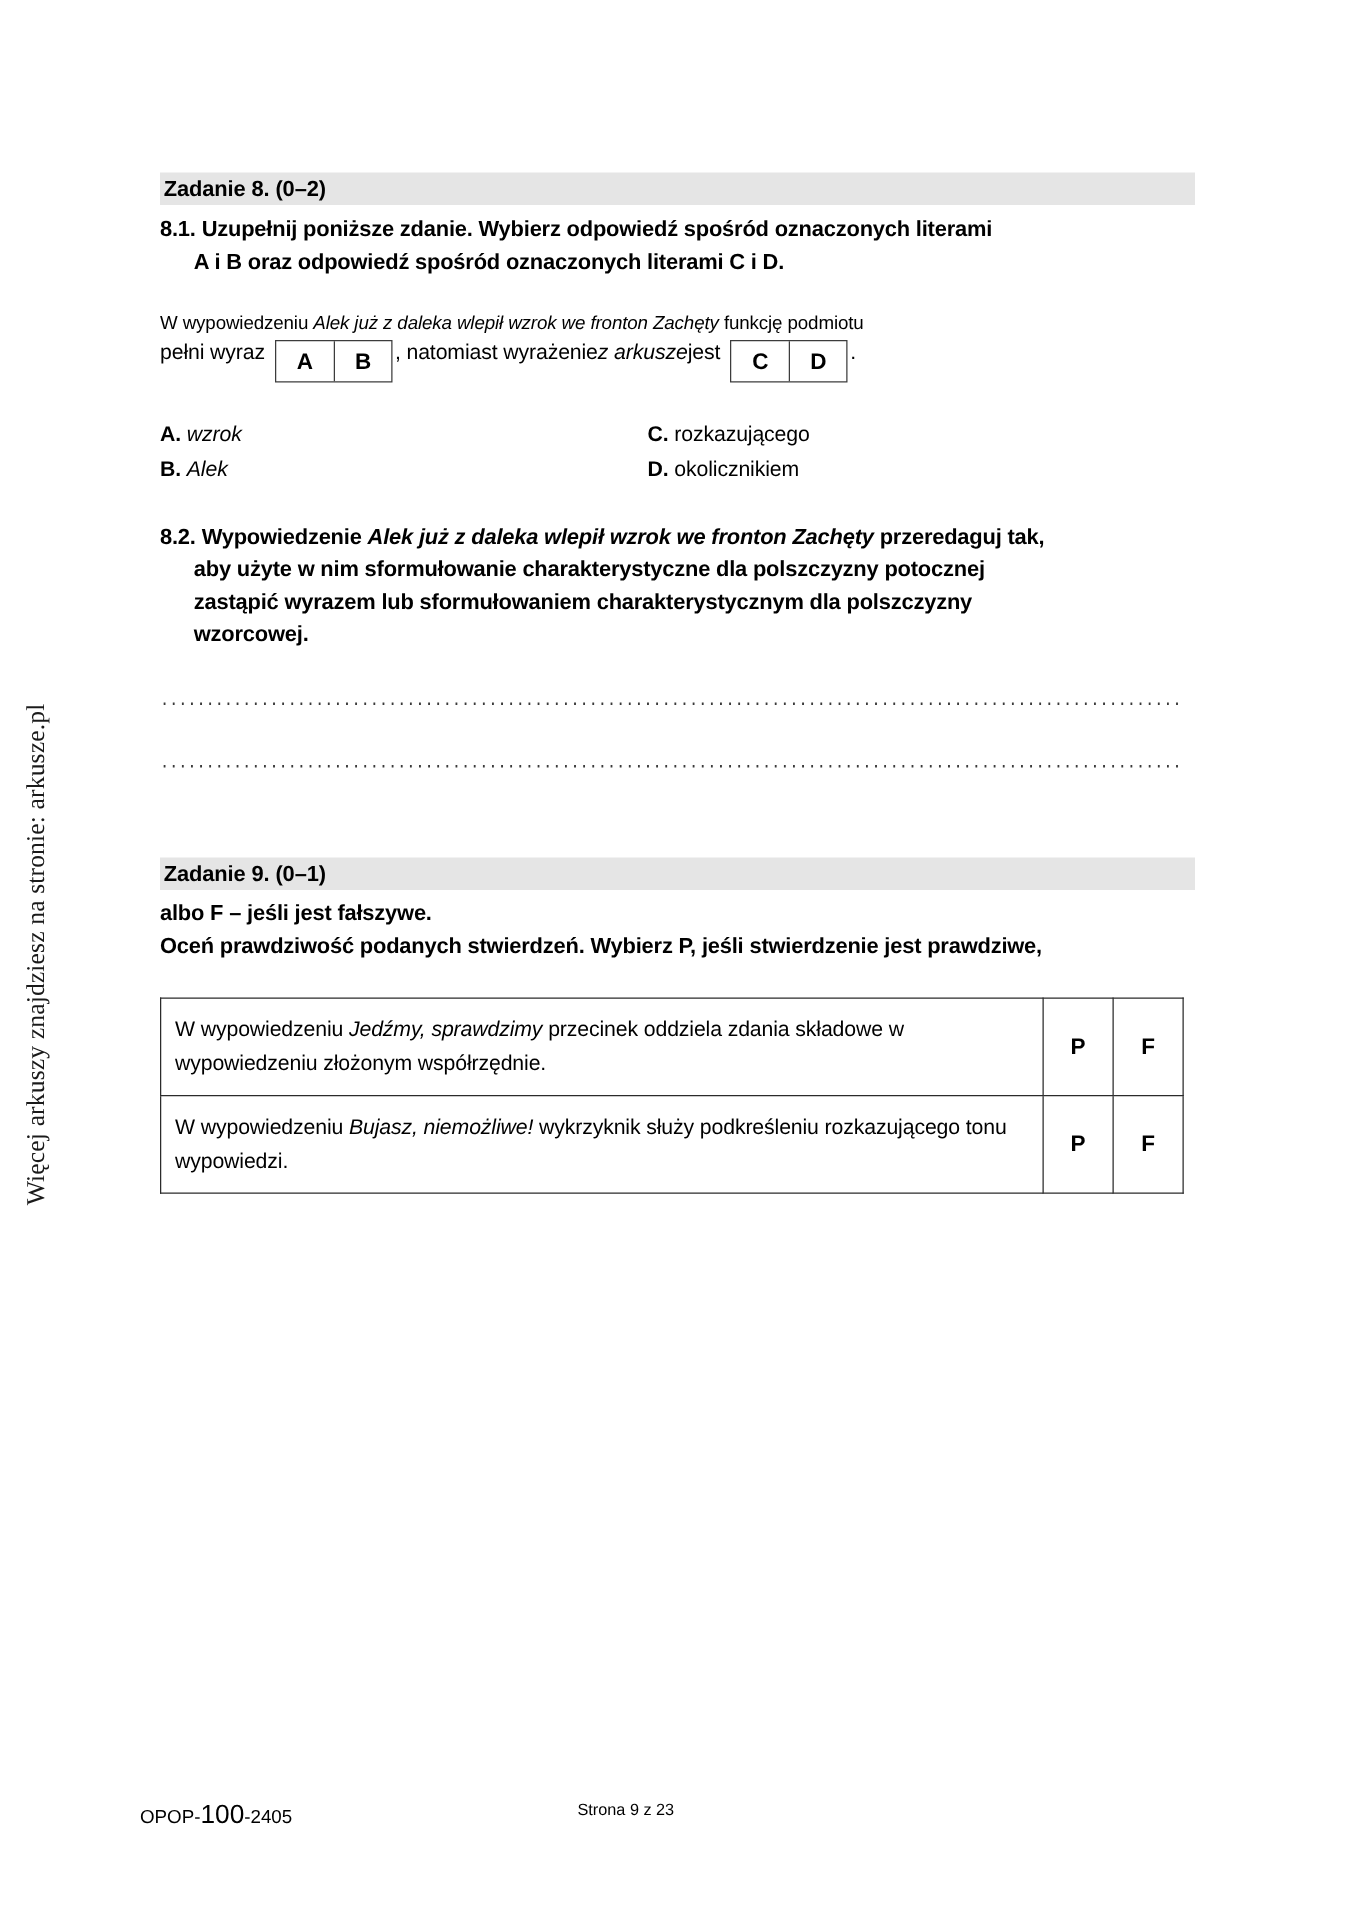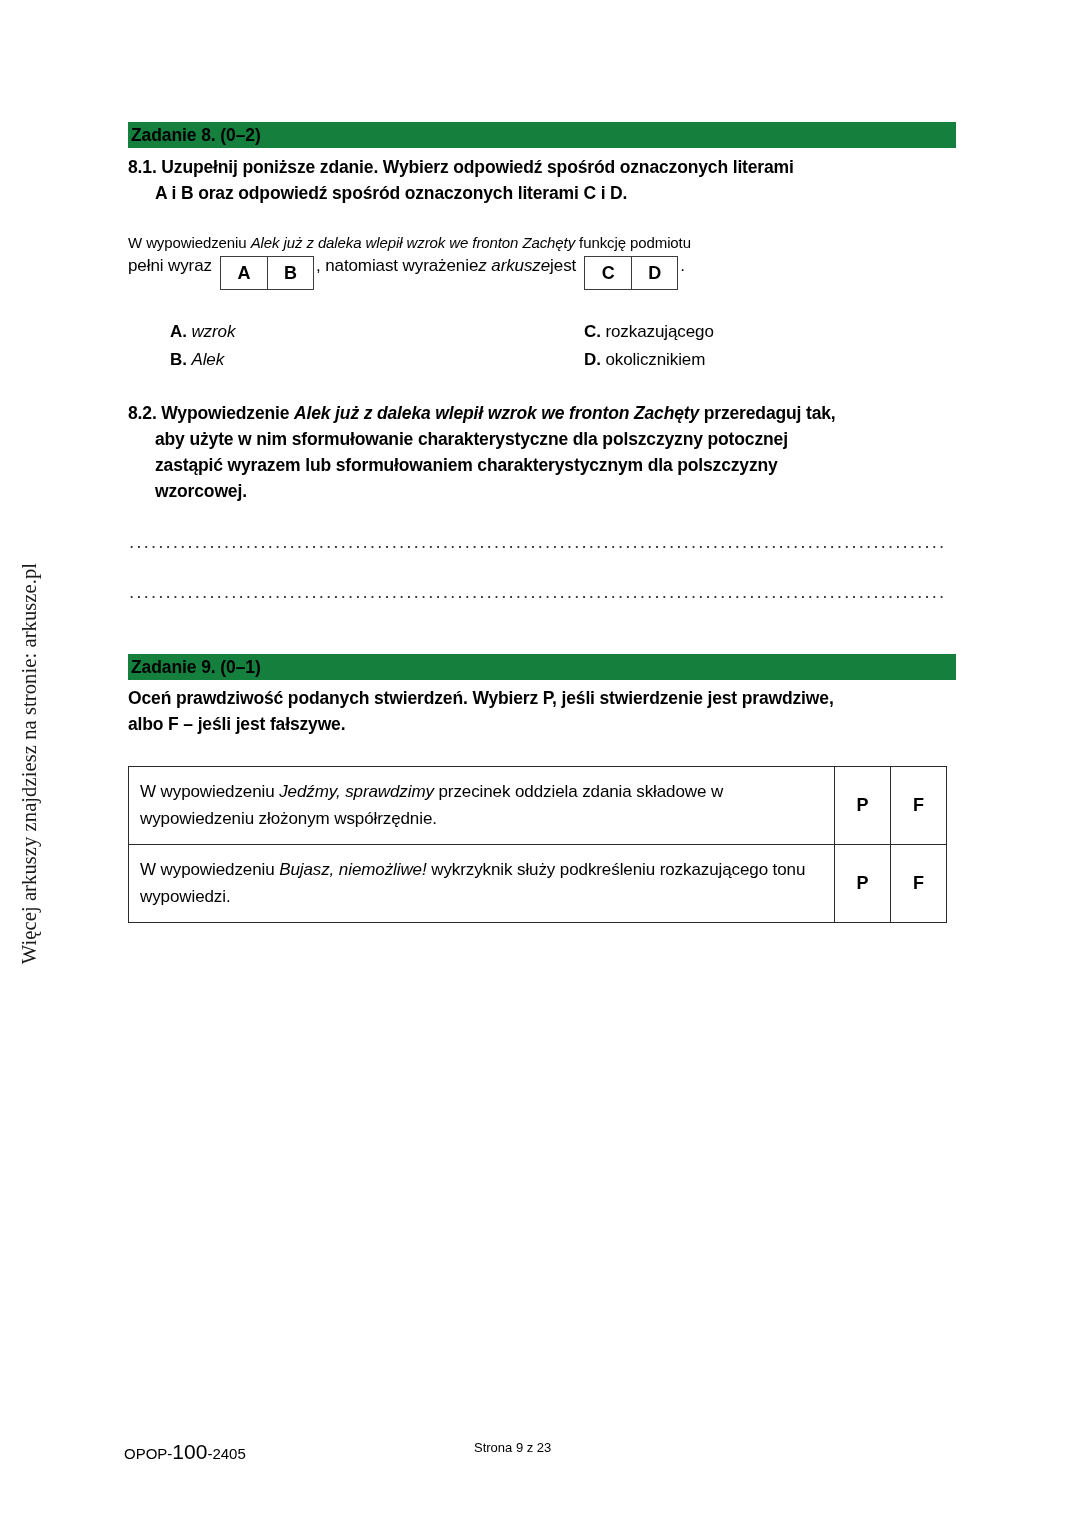--- a/index.html
+++ b/index.html
@@ -38,25 +38,26 @@
 
   
   .content {
     position: absolute;
     left: 128px;
     top: 0;
     width: 828px;
   }
 
   .green-bar {
-    background: #15803d;
+    background: #e5e5e5;
     height: 26px;
     display: flex;
     align-items: center;
     padding-left: 3px;
+    margin-top: 16px;
   }
   .green-bar span {
     font-size: 17.5px;
     font-weight: bold;
     letter-spacing: -0.1px;
   }
 
   .bold-line {
     font-size: 17.5px;
     font-weight: bold;
@@ -95,21 +96,21 @@
   }
   .letterbox .cell + .cell { border-left: 1.5px solid #3c3c3c; }
 
   
   .options {
     display: flex;
     font-size: 17px;
     line-height: 28px;
     letter-spacing: -0.1px;
   }
-  .opt-col { width: 390px; margin-left: 42px; }
+  .opt-col { width: 390px; }
   .opt-row b { font-weight: bold; }
   .opt-row .it { font-style: italic; }
 
   
   .dotline {
     height: 2px;
     background-image: radial-gradient(circle, #3a3a3a 0.9px, transparent 1.1px);
     background-size: 7.3px 2px;
     background-repeat: repeat-x;
     width: 818px;
@@ -148,21 +149,21 @@
     font-size: 16.5px;
     font-weight: bold;
     font-style: italic;
     color: #ef7f72;
     font-variant: small-caps;
     letter-spacing: 0.2px;
     white-space: nowrap;
   }
   .footer-bar {
     position: absolute;
-    left: 124px;
+    left: 112px;
     top: 1440px;
     width: 828px;
     height: 30px;
   }
   .footer-code {
     position: absolute;
     left: 0;
     top: 0;
     font-size: 17px;
     white-space: nowrap;
@@ -263,22 +264,22 @@
     <div class="dotline"></div>
 
     <div style="height:56px"></div>
 
     <div class="green-bar">
       <span>Zadanie 9. (0–1)</span>
     </div>
 
     <div style="height:5px"></div>
 
+    <div class="bold-line">albo F – jeśli jest fałszywe.</div>
     <div class="bold-line">Oceń prawdziwość podanych stwierdzeń. Wybierz P, jeśli stwierdzenie jest prawdziwe,</div>
-    <div class="bold-line">albo F – jeśli jest fałszywe.</div>
 
     <div style="height:29px"></div>
 
     <table class="pf-table">
       <tbody>
         <tr>
           <td class="pf-stmt">
             <span>W wypowiedzeniu </span><i>Jedźmy, sprawdzimy</i><span> przecinek oddziela zdania składowe w wypowiedzeniu złożonym współrzędnie.</span>
           </td>
           <td class="pf-mark">P</td>

